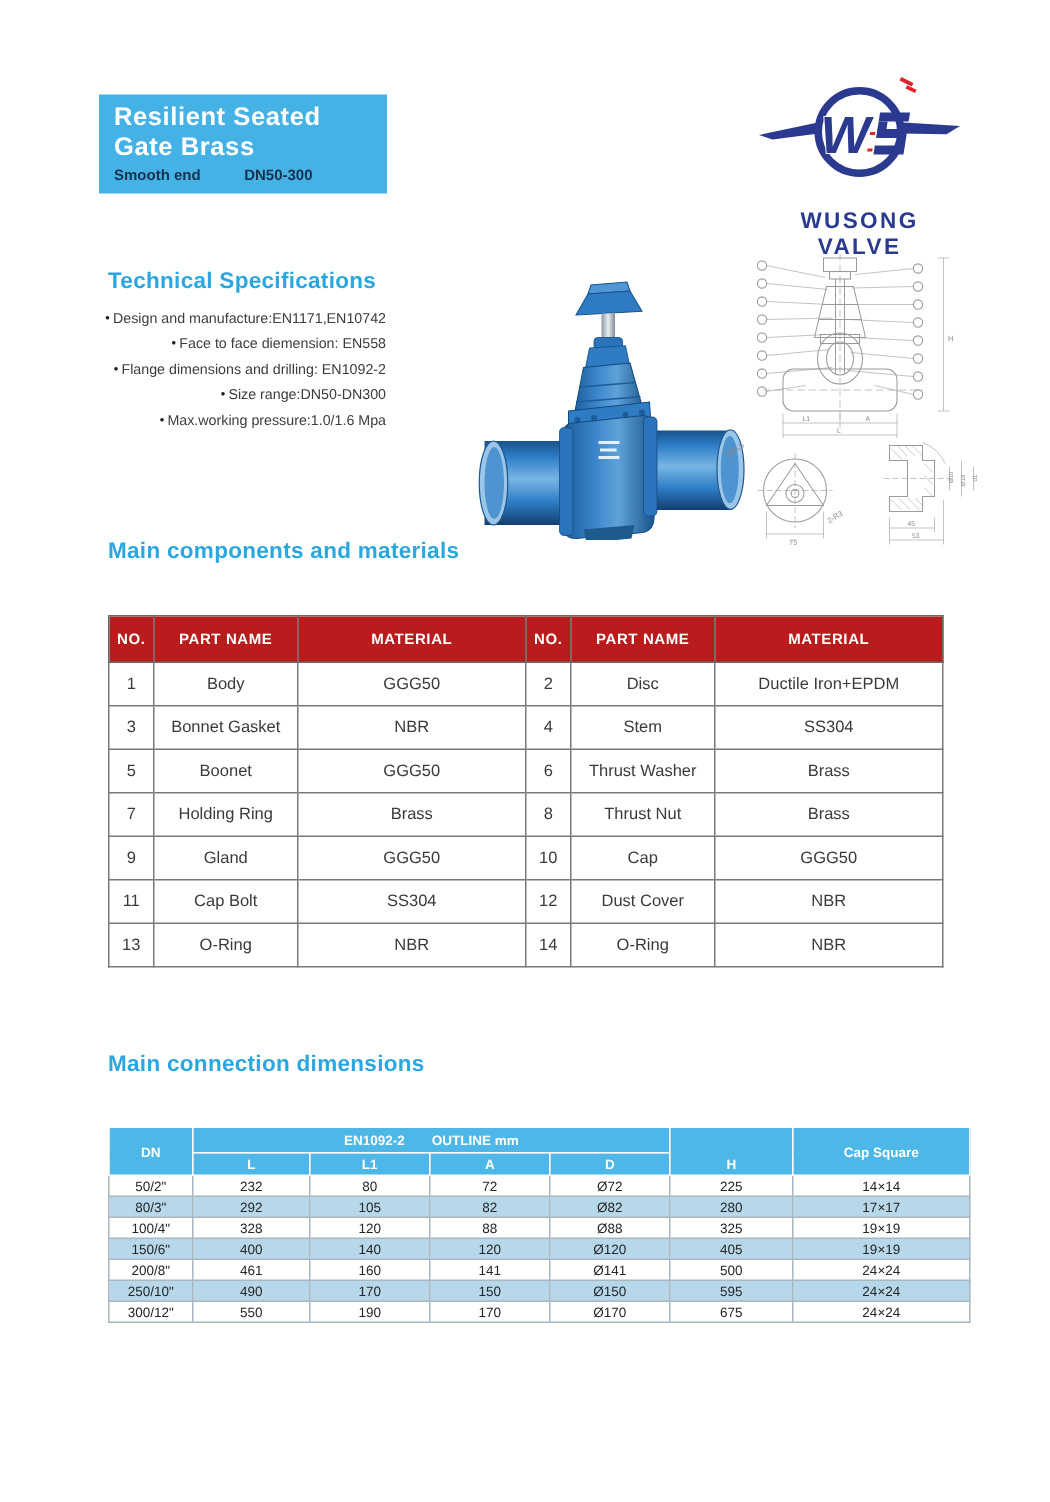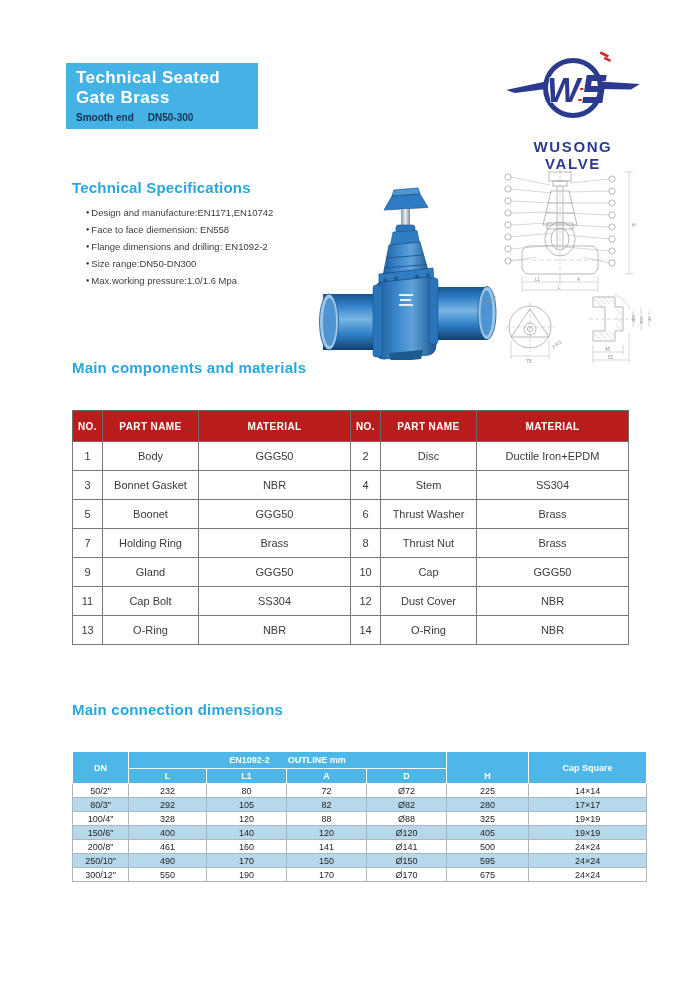--- a/index.html
+++ b/index.html
@@ -3,34 +3,34 @@
 <meta charset="utf-8">
 <style>
   html,body{margin:0;padding:0;background:#fff;}
   .page{position:relative;width:700px;height:1001px;background:#ffffff;
         font-family:"Liberation Sans","DejaVu Sans",sans-serif;overflow:hidden;}
 
   
   .title-block{position:absolute;left:66px;top:63px;width:192px;height:66px;
                background:#45b2e6;padding:5px 0 0 10px;box-sizing:border-box;}
   .title-line{color:#fff;font-size:17px;font-weight:700;line-height:1.2;letter-spacing:.4px;}
-  .title-sub{margin-top:3px;display:flex;gap:14px;font-size:10px;font-weight:600;color:#17324e;}
+  .title-sub{margin-top:3px;display:flex;gap:29px;font-size:10px;font-weight:600;color:#17324e;}
 
   
   .logo{position:absolute;left:503px;top:48px;width:140px;text-align:center;}
   .brand{margin-top:2px;font-size:15px;font-weight:700;color:#2b3a8f;letter-spacing:1.6px;}
 
   
   .section{position:absolute;margin:0;color:#2aa7df;font-size:15px;font-weight:600;letter-spacing:.2px;}
   #h-spec{left:72px;top:179px;}
   #h-comp{left:72px;top:359px;}
   #h-dim{left:72px;top:701px;}
 
   
-  .spec-list{position:absolute;left:86px;top:204px;margin:0;padding:0;list-style:none;}
+  .spec-list{position:absolute;left:70px;top:204px;margin:0;padding:0;list-style:none;text-align:right;}
   .spec-list li{font-size:9.5px;color:#3c3c3c;line-height:16px;white-space:nowrap;}
   .spec-list li::before{content:"●";font-size:5.5px;vertical-align:2px;margin-right:2px;color:#222;}
 
   
   .valve-photo{position:absolute;left:318px;top:182px;width:180px;height:178px;}
   .tech-drawing{position:absolute;left:477px;top:165px;width:206px;height:220px;}
 
   
   .comp-table{position:absolute;left:72px;top:410px;width:556px;border-collapse:collapse;table-layout:fixed;}
   .comp-table th{background:#b91c1c;color:#fff;font-size:10px;font-weight:600;height:28px;
@@ -48,21 +48,21 @@
   .dim-table td{font-size:9px;color:#252525;text-align:center;height:13px;padding:0;
                 border:1px solid #aab7c0;white-space:nowrap;}
   .dim-table tr.alt td{background:#b7d8ea;}
 </style>
 </head>
 <body>
 
 <div class="page">
 
   <div class="title-block">
-    <div class="title-line">Technical Seated</div>
+    <div class="title-line">Resilient Seated</div>
     <div class="title-line">Gate Brass</div>
     <div class="title-sub">
       <span>Smooth end</span>
       <span>DN50-300</span>
     </div>
   </div>
 
   <div class="logo">
     <svg width="140" height="84" viewBox="0 0 140 84">
       <circle cx="70" cy="40" r="27.5" fill="none" stroke="#2b3a8f" stroke-width="5"></circle>

